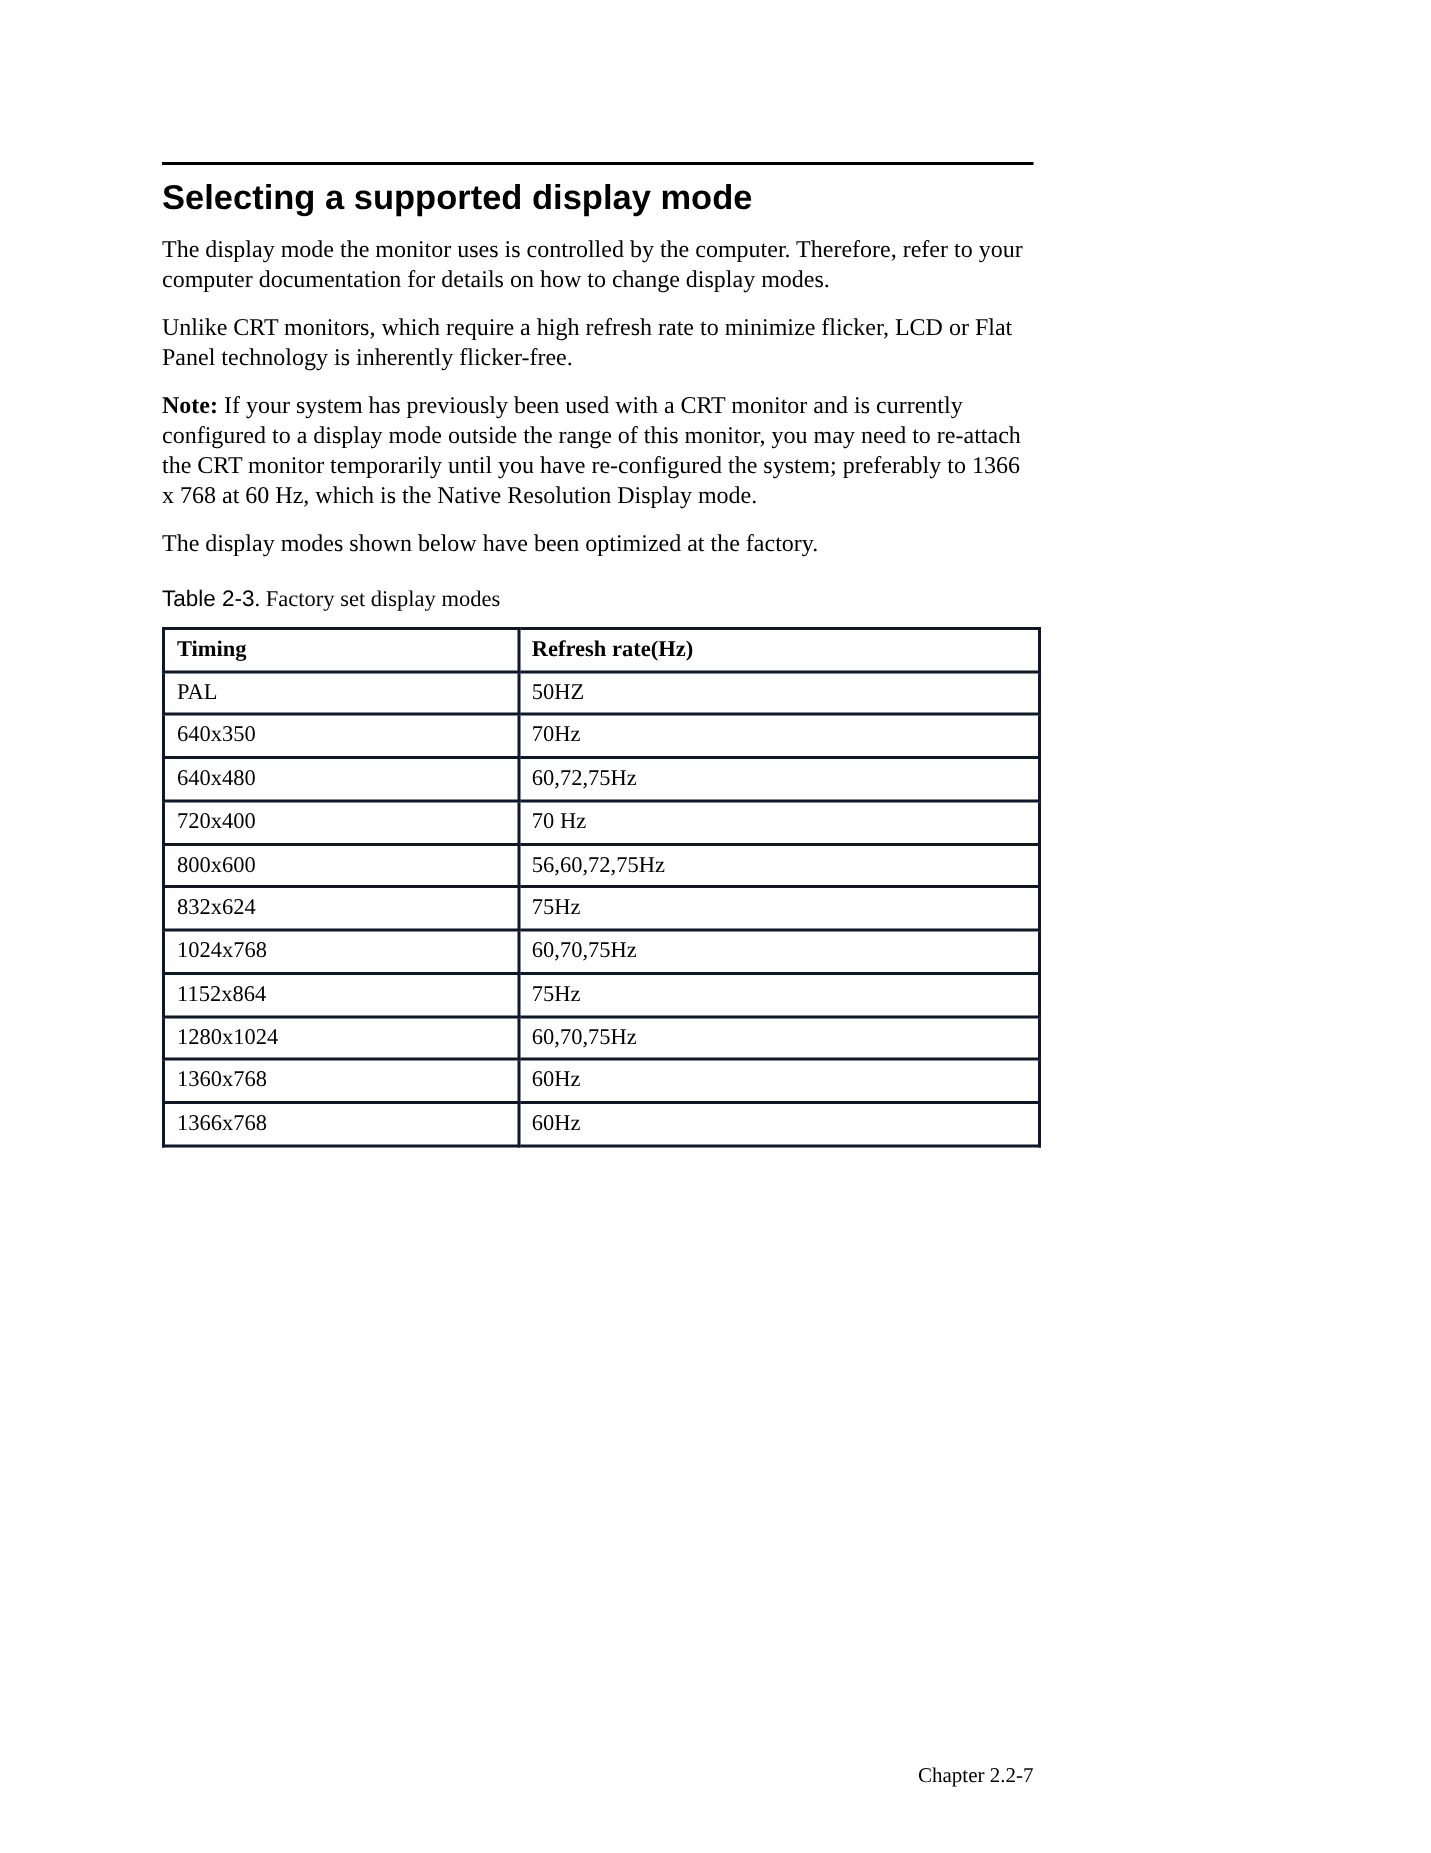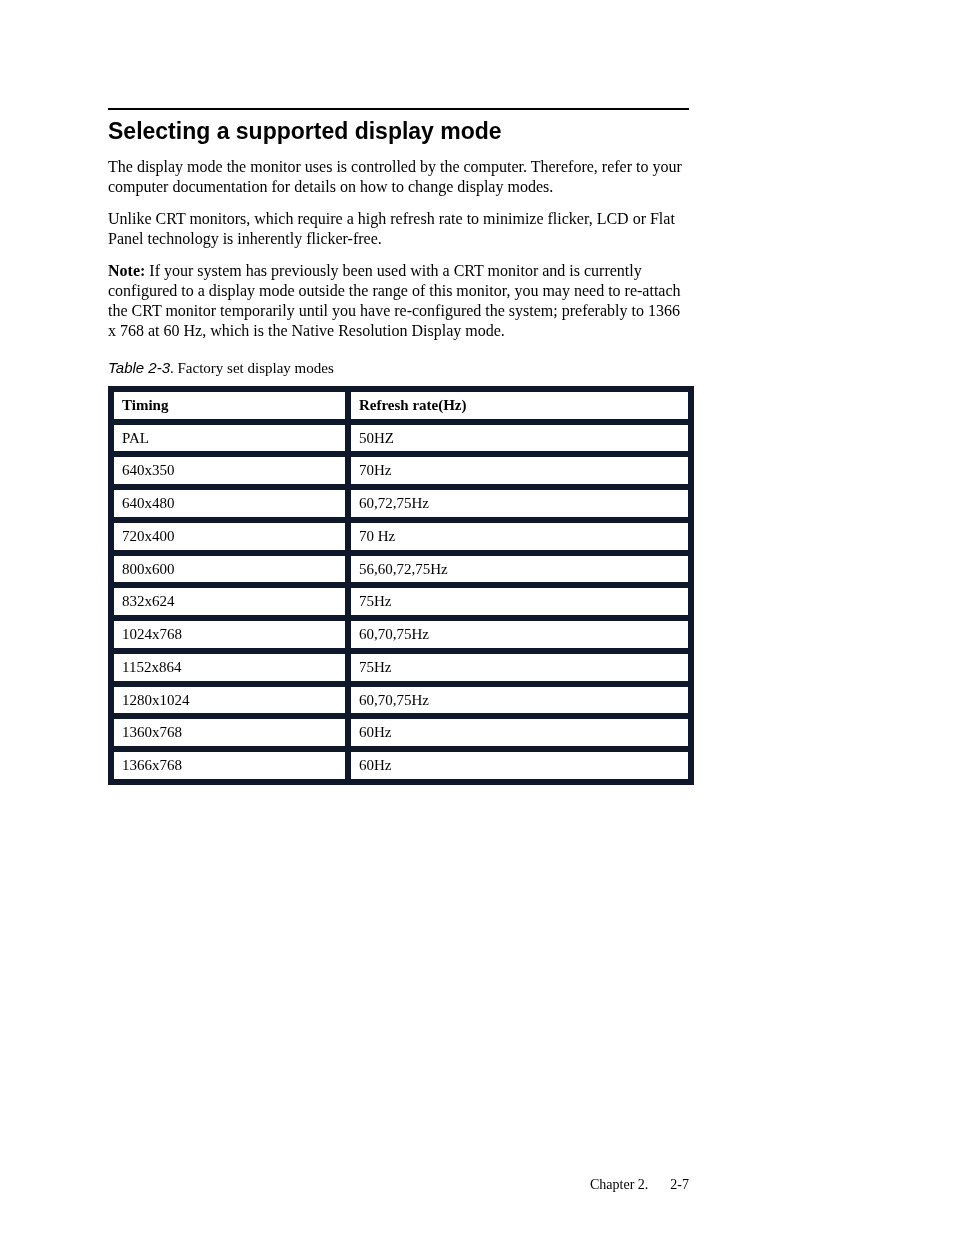--- a/index.html
+++ b/index.html
@@ -37,58 +37,57 @@
   }
   .note-label {
     font-weight: bold;
   }
   .caption {
     margin: 18px 0 8px 0;
     font-size: 15px;
   }
   .caption .caption-prefix {
     font-family: Arial, Helvetica, sans-serif;
-    font-style: italic;
   }
   table.display-modes {
     border-collapse: collapse;
     width: 586px;
     font-size: 15px;
   }
   table.display-modes th, table.display-modes td {
-    border: 6px solid #0f172a;
+    border: 2px solid #0f172a;
     padding: 4px 8px;
     text-align: left;
     vertical-align: top;
   }
   table.display-modes th {
     font-weight: bold;
   }
   .footer {
     position: absolute;
     bottom: 42px;
     right: 105px;
     font-size: 14px;
   }
   .footer .chapter {
-    margin-right: 22px;
   }
 </style>
 </head>
 <body>
 
 <div class="page">
   <div class="rule"></div>
 
   <h1 class="section-heading">Selecting a supported display mode</h1>
 
   <div class="body-block">
     <p>The display mode the monitor uses is controlled by the computer. Therefore, refer to your computer documentation for details on how to change display modes.</p>
     <p>Unlike CRT monitors, which require a high refresh rate to minimize flicker, LCD or Flat Panel technology is inherently flicker-free.</p>
     <p><span class="note-label">Note:</span><span>  If your system has previously been used with a CRT monitor and is currently configured to a display mode outside the range of this monitor, you may need to re-attach the CRT monitor temporarily until you have re-configured the system; preferably to 1366 x 768 at 60 Hz, which is the Native Resolution Display mode.</span></p>
+    <p>The display modes shown below have been optimized at the factory.</p>
 
     <div class="caption"><span class="caption-prefix">Table 2-3</span><span>. Factory set display modes</span></div>
 
     <table class="display-modes">
       <thead>
         <tr>
           <th>Timing</th>
           <th>Refresh rate(Hz)</th>
         </tr>
       </thead>

